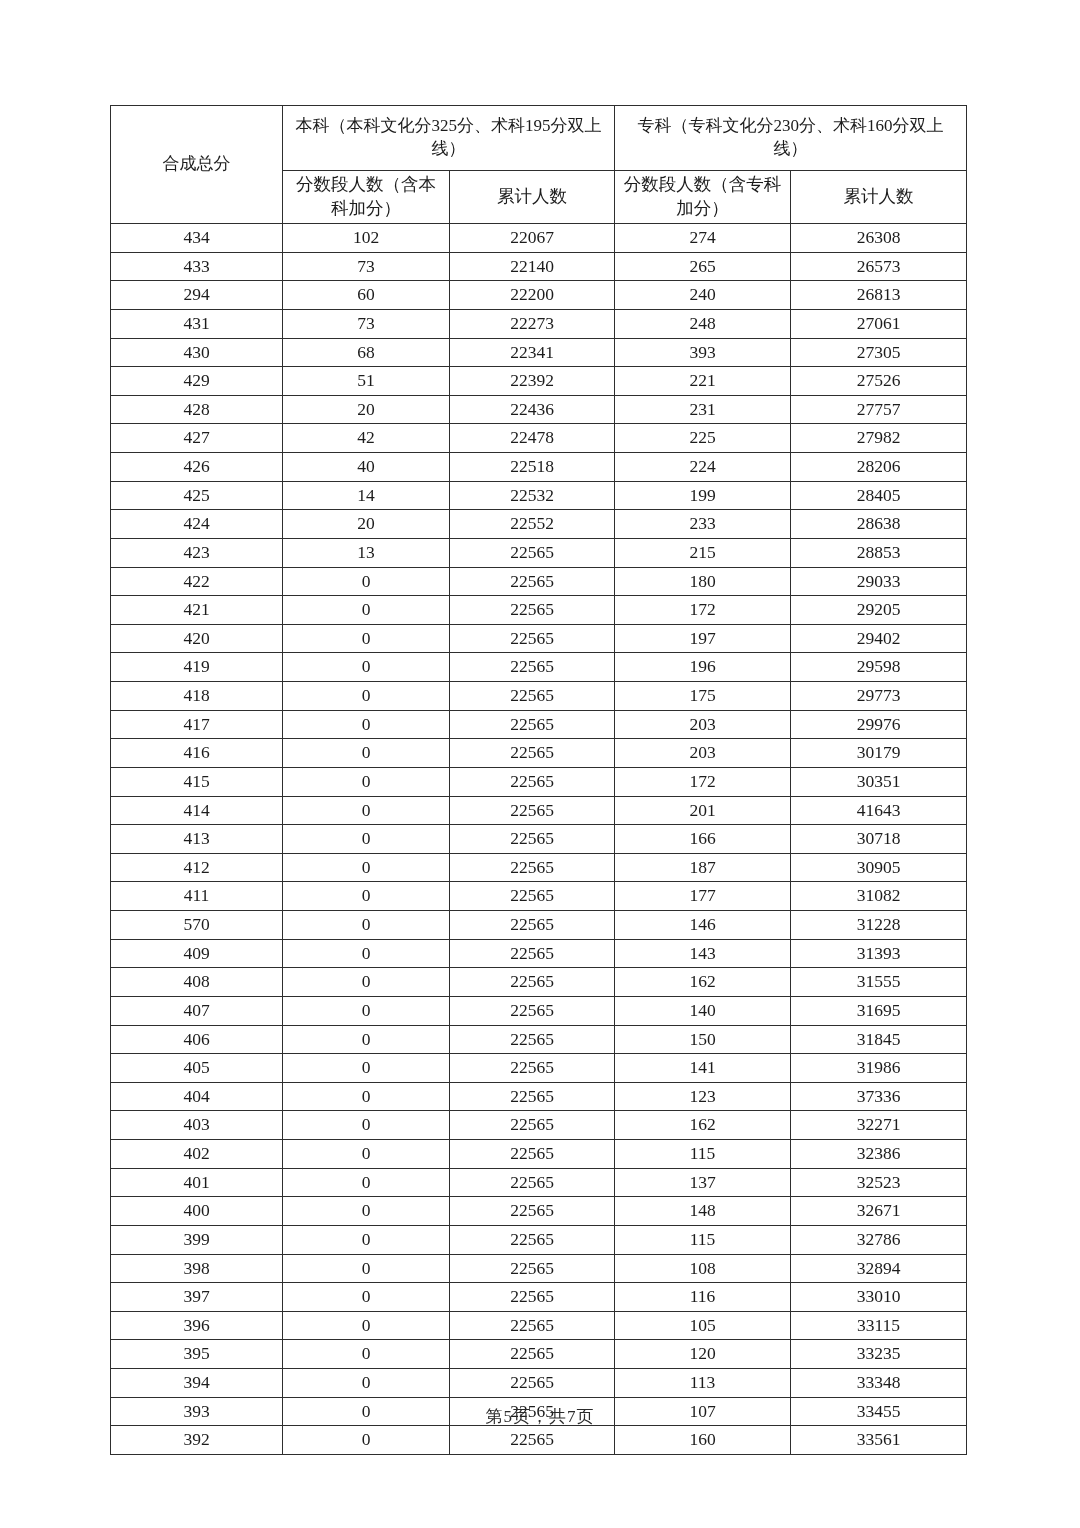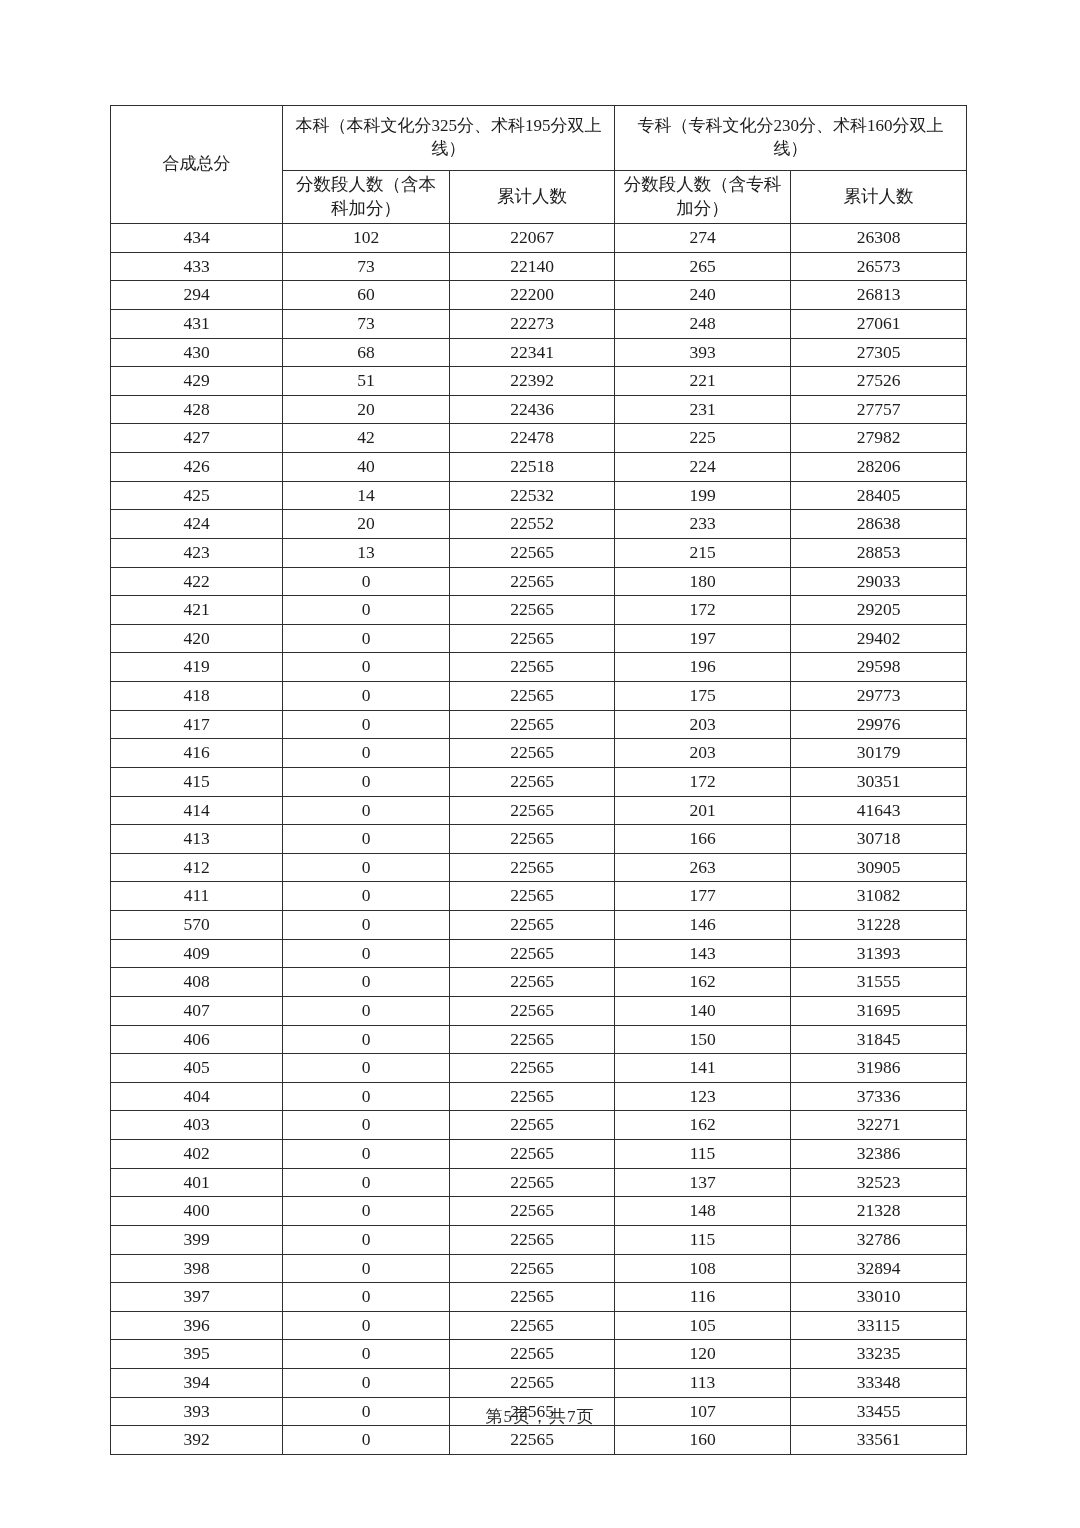--- a/index.html
+++ b/index.html
@@ -241,21 +241,21 @@
           <td>413</td>
           <td>0</td>
           <td>22565</td>
           <td>166</td>
           <td>30718</td>
         </tr>
         <tr>
           <td>412</td>
           <td>0</td>
           <td>22565</td>
-          <td>263</td>
+          <td>187</td>
           <td>30905</td>
         </tr>
         <tr>
           <td>411</td>
           <td>0</td>
           <td>22565</td>
           <td>177</td>
           <td>31082</td>
         </tr>
         <tr>
@@ -326,21 +326,21 @@
           <td>0</td>
           <td>22565</td>
           <td>137</td>
           <td>32523</td>
         </tr>
         <tr>
           <td>400</td>
           <td>0</td>
           <td>22565</td>
           <td>148</td>
-          <td>21328</td>
+          <td>32671</td>
         </tr>
         <tr>
           <td>399</td>
           <td>0</td>
           <td>22565</td>
           <td>115</td>
           <td>32786</td>
         </tr>
         <tr>
           <td>398</td>

